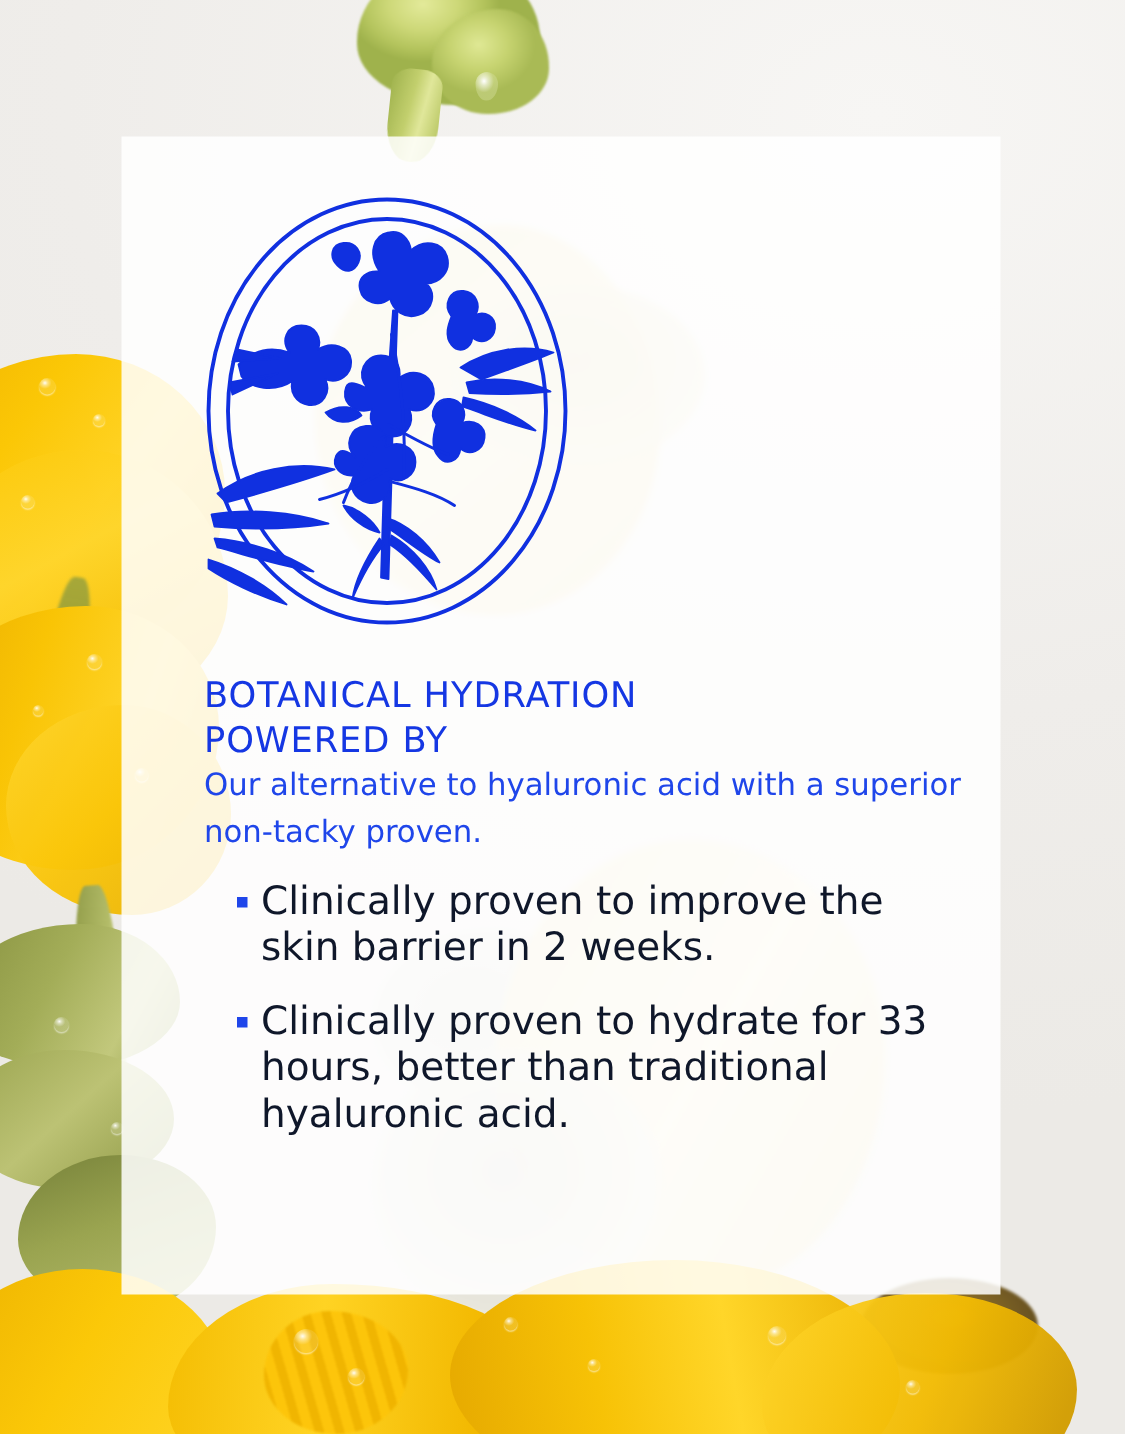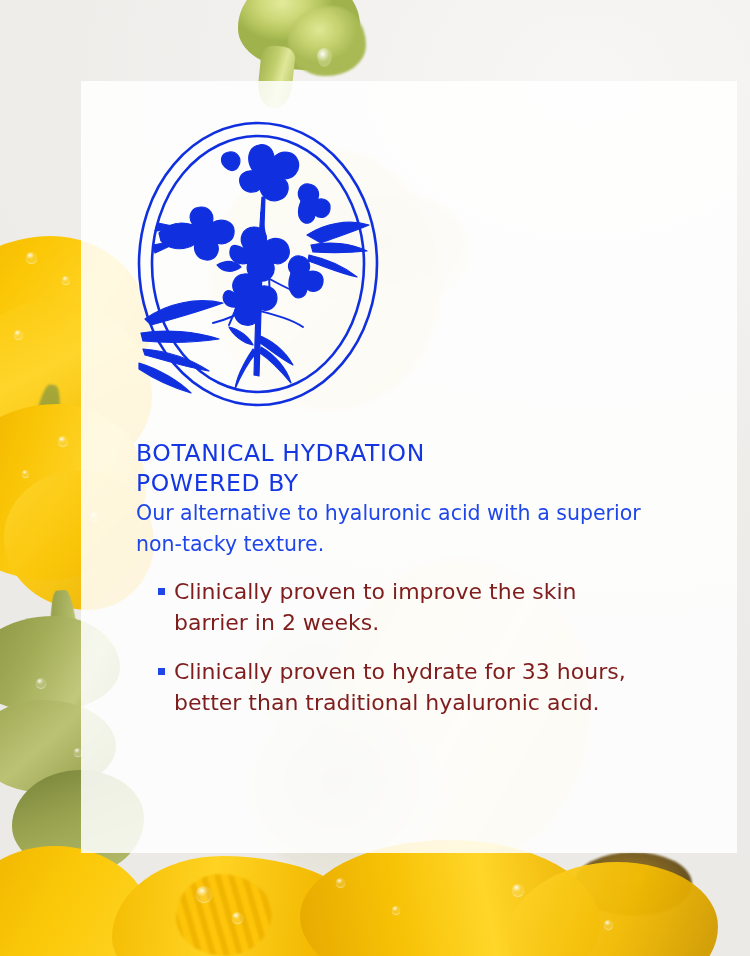--- a/index.html
+++ b/index.html
@@ -235,22 +235,22 @@
     width: 150px; height: 120px;
     border-radius: 52% 48% 48% 52% / 50% 50% 50% 50%;
     background: radial-gradient(50% 50% at 44% 44%, #c9ccc2 0%, #dcdcd2 100%);
     opacity: .55;
   }
 
   
   .card {
     position: absolute;
     left: 81px;
-    top: 81px;
-    width: 656px;
+    top: 91px;
+    width: 586px;
     height: 772px;
     background: rgba(255, 255, 255, 0.86);
   }
 
   
   .emblem {
     position: absolute;
     left: 44px;
     top: 32px;
     width: 266px;
@@ -294,22 +294,22 @@
     margin: 0 0 16px 0;
     font-weight: 400;
   }
   .bullets {
     margin: 0;
     padding: 0;
     list-style: none;
   }
   .bullets li {
     position: relative;
-    color: #7f1d1d;
-    font-size: 22px;
+    color: #0f172a;
+    font-size: 26px;
     line-height: 31px;
     padding-left: 38px;
     margin-bottom: 18px;
     font-weight: 400;
   }
   .bullets li:last-child { margin-bottom: 0; }
   .sq {
     position: absolute;
     left: 22px;
     top: 12px;
@@ -436,21 +436,21 @@
           <path d="M133 190 C120 198 104 206 88 210"></path>
           <path d="M135 198 C150 202 166 206 178 214"></path>
         </g>
       </svg>
     </div>
 
     <div class="copy">
       <p class="eyebrow">BOTANICAL HYDRATION</p>
       <p class="eyebrow">POWERED BY</p>
 
-      <p class="lede">Our alternative to hyaluronic acid with a superior non-tacky texture.</p>
+      <p class="lede">Our alternative to hyaluronic acid with a superior non-tacky proven.</p>
 
       <ul class="bullets">
         <li>
           <span class="sq"></span>
           <span>Clinically proven to improve the skin barrier in 2 weeks.</span>
         </li>
         <li>
           <span class="sq"></span>
           <span>Clinically proven to hydrate for 33 hours, better than traditional hyaluronic acid.</span>
         </li>

